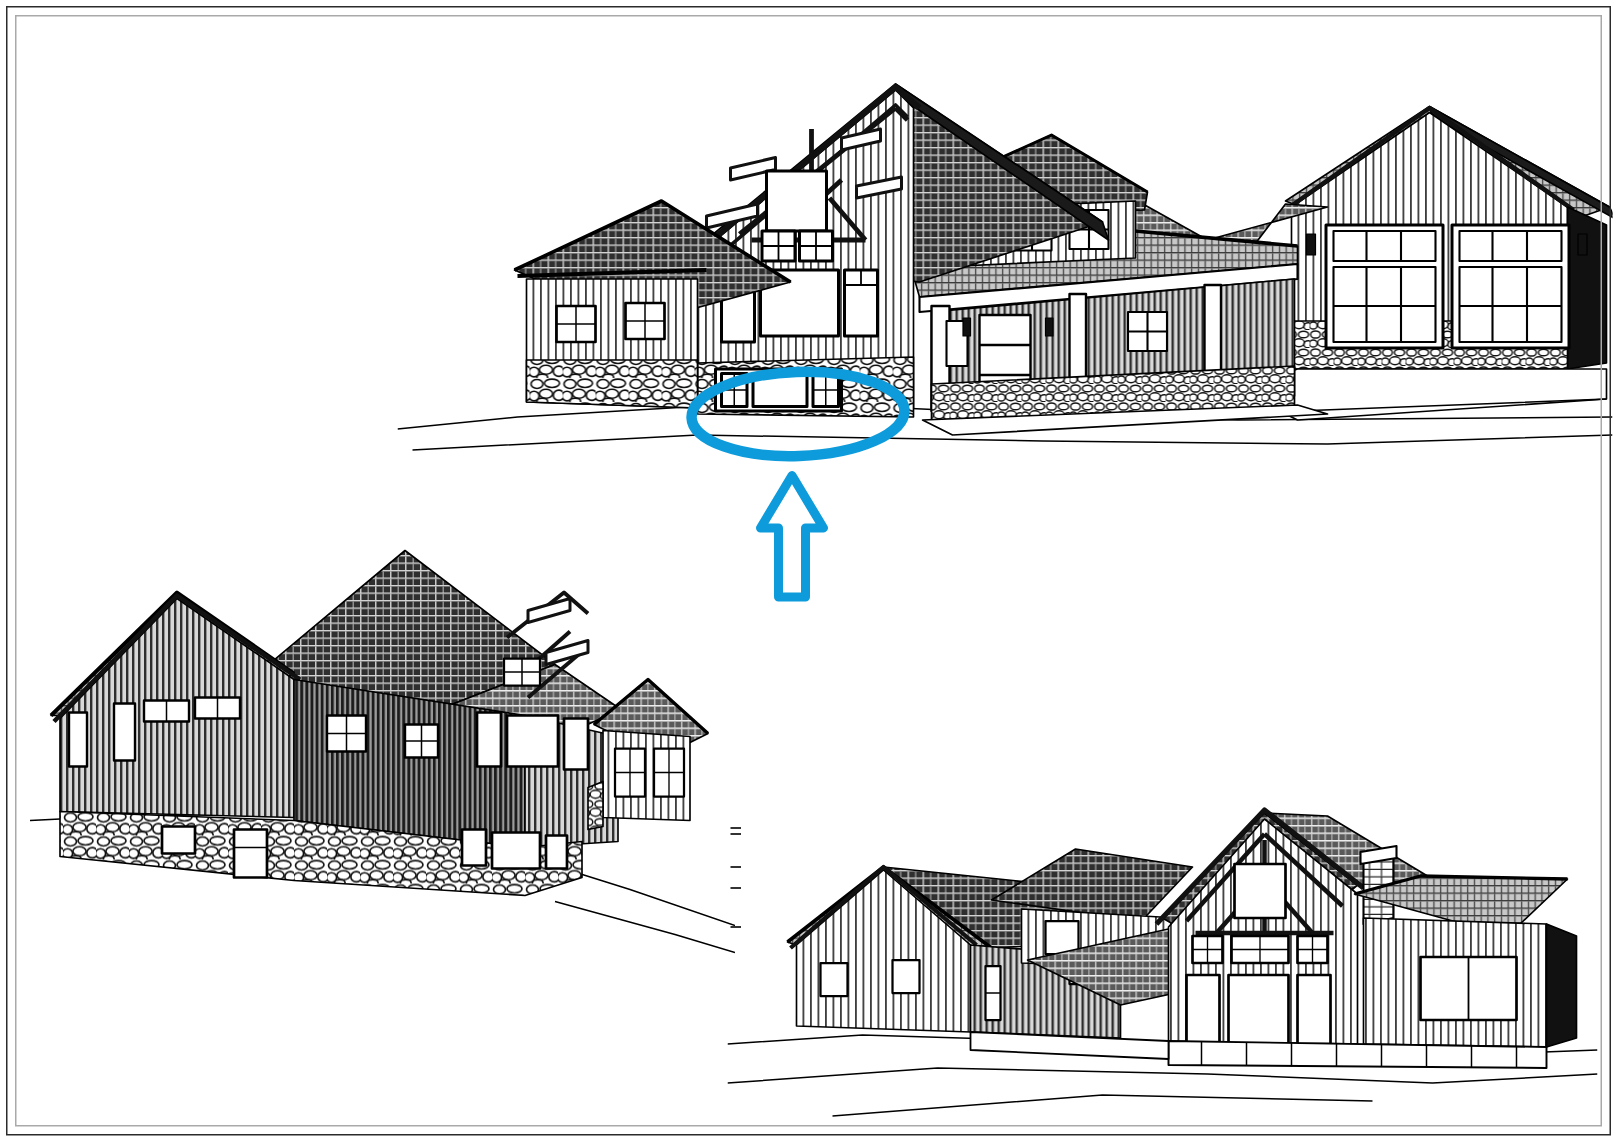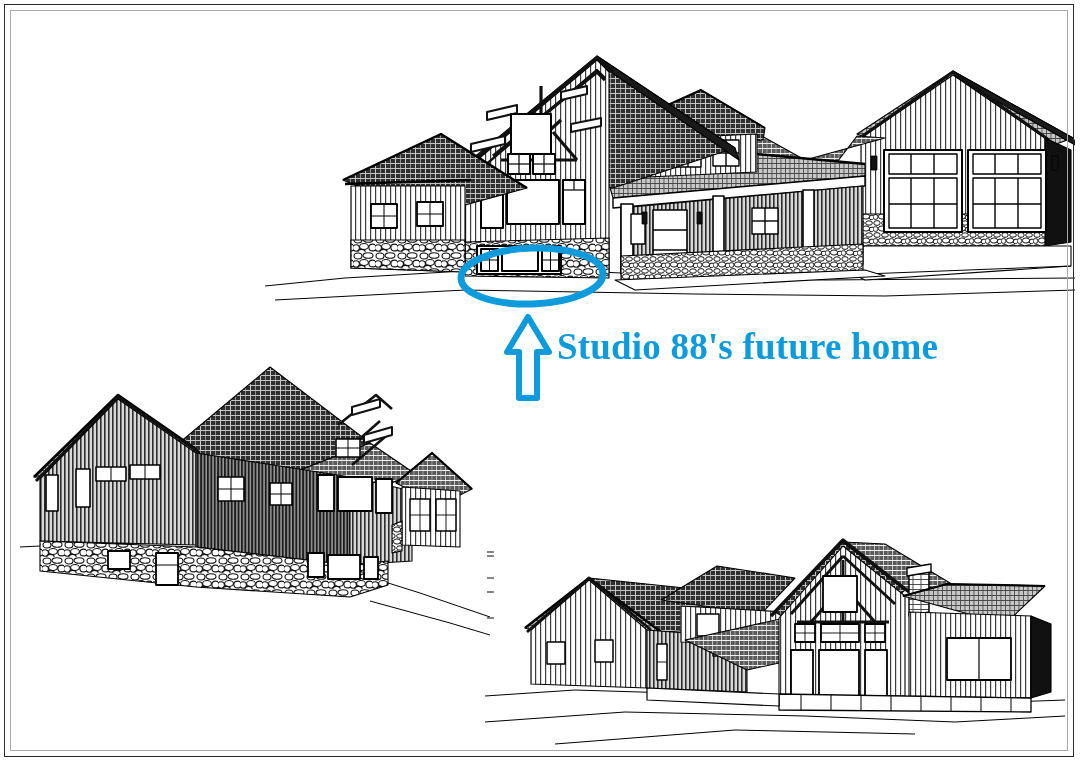--- a/index.html
+++ b/index.html
@@ -324,21 +324,20 @@
       <ellipse cx="80" cy="36" rx="71" ry="28" fill="none" stroke="#0d9bdb" stroke-width="7" stroke-linecap="round" transform="rotate(-2 80 36)"></ellipse>
     </svg>
   </div>
 
   <div class="arrow-layer" style="left:500px; top:312px;">
     <svg width="56" height="92" viewBox="0 0 56 92">
       <path d="M28 5 L49 40 L37 40 L37 86 L19 86 L19 40 L7 40 Z" fill="none" stroke="#0d9bdb" stroke-width="6" stroke-linejoin="round"></path>
     </svg>
   </div>
 
-  <div class="annotation-text">Studio 88's future home</div>
 
   <div class="render" style="left:20px; top:365px;">
     <svg width="470" height="300" viewBox="0 0 470 300">
       <g stroke="#000" stroke-width="1.1" fill="none" stroke-linejoin="round">
 
         <path d="M0 182 L40 180 L120 178" stroke-width="1"></path>
         <path d="M330 206 L400 228 L470 252" stroke-width="1"></path>
         <path d="M350 236 L430 258 L470 270" stroke-width="1"></path>
 
         <path d="M128 104 L250 2 L350 78 L190 140 Z" fill="url(#shingleDark)"></path>

